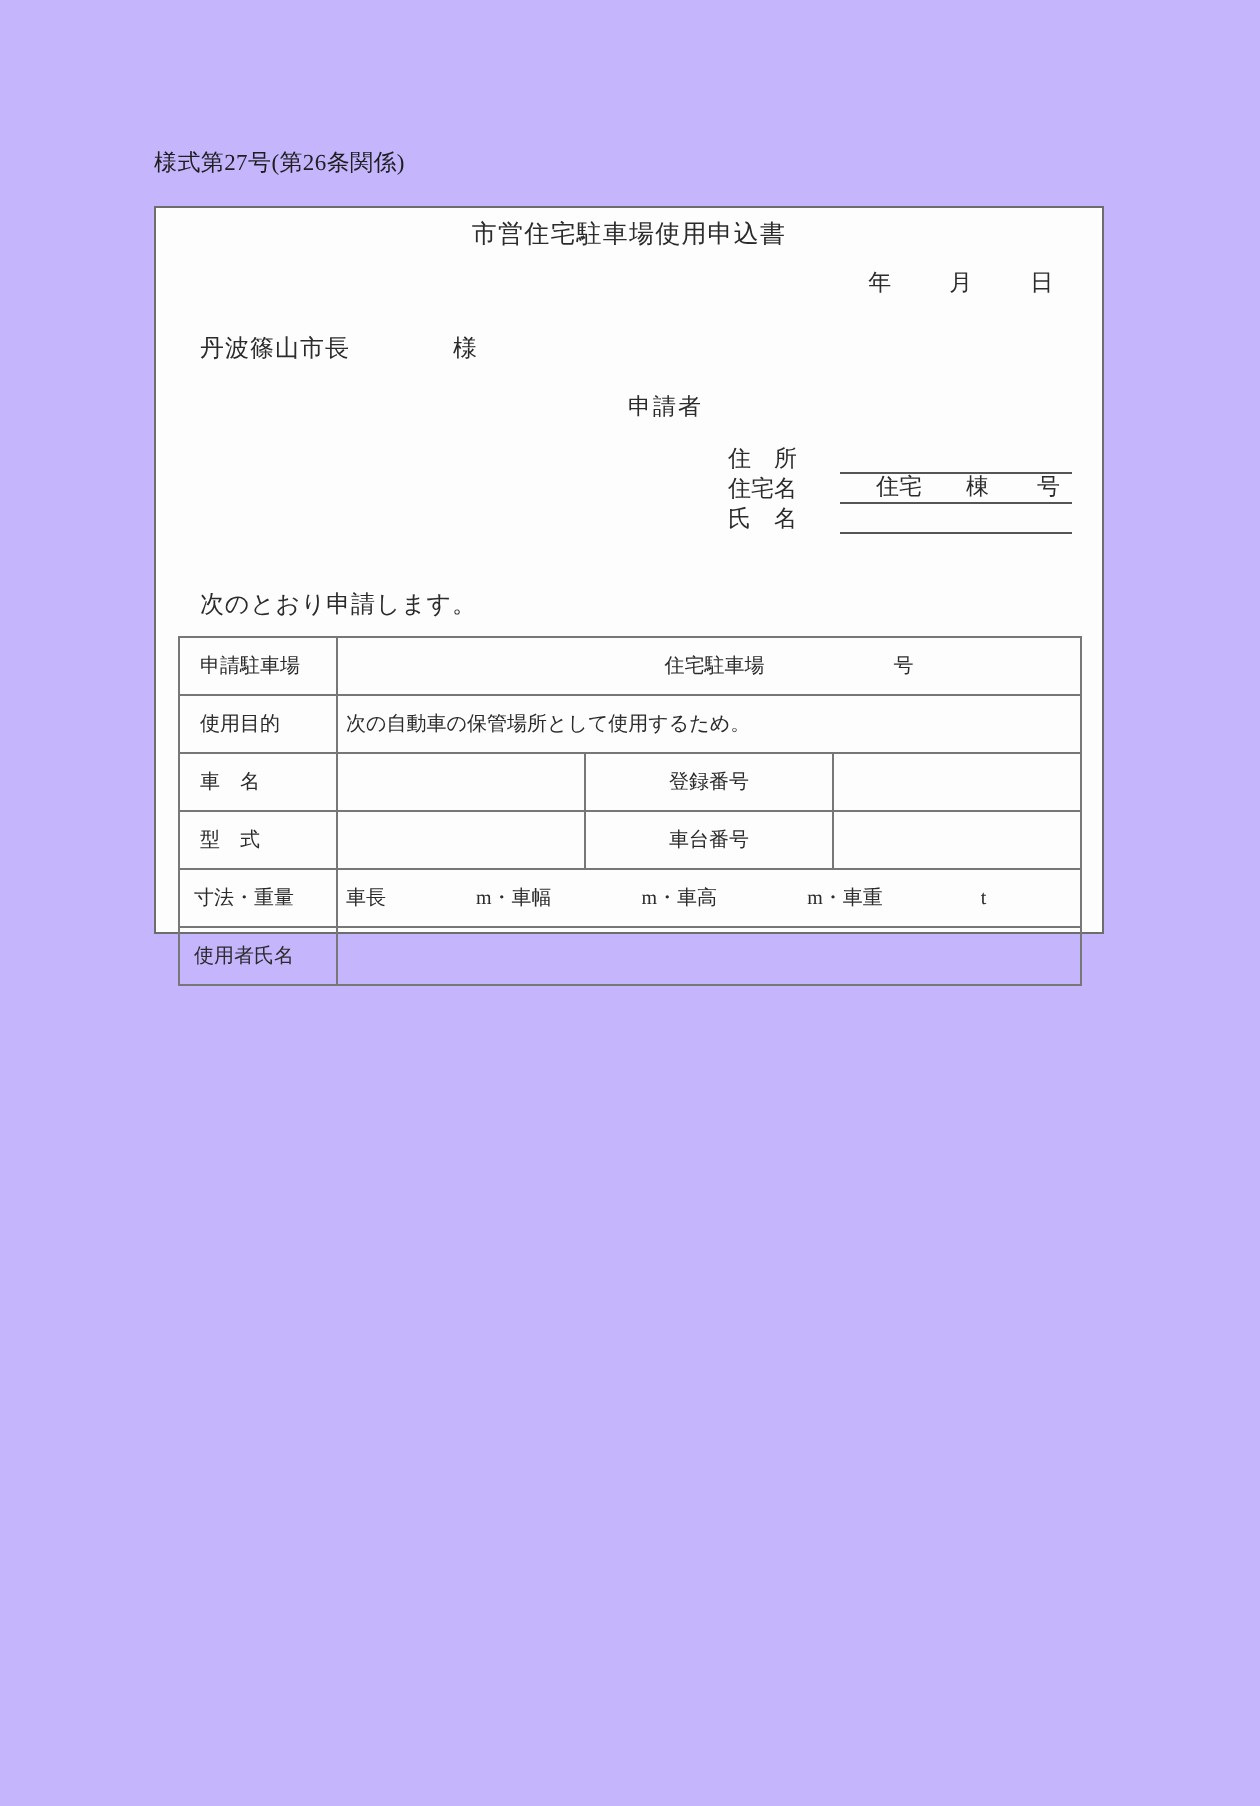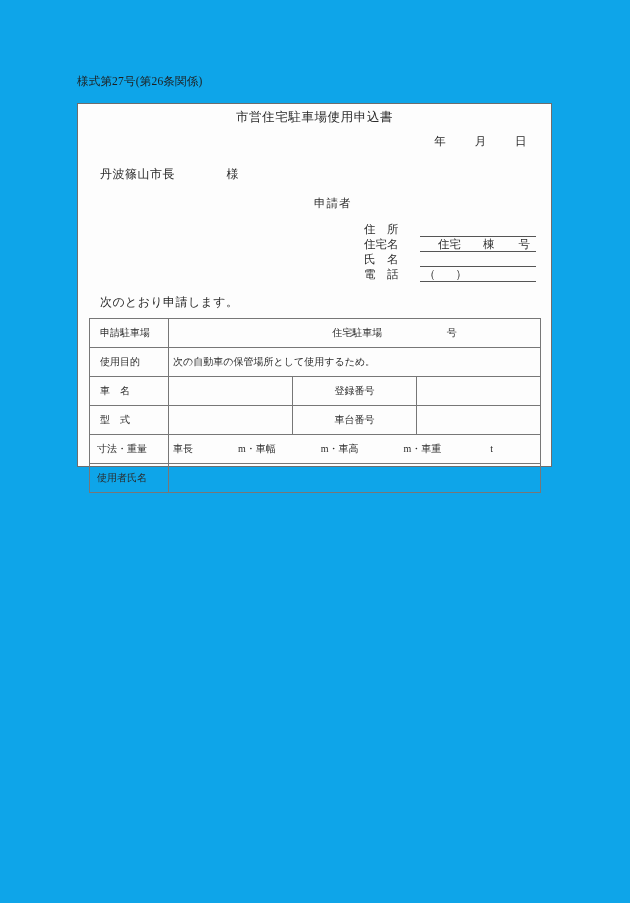--- a/index.html
+++ b/index.html
@@ -11,21 +11,21 @@
     height: 903px;
     background: #ffffff;
     font-family: "Liberation Serif", "DejaVu Serif", serif;
     color: #2b2b2b;
     position: relative;
     overflow: hidden;
   }
   .page {
     position: absolute;
     inset: 0;
-    background: #0ea5e9;
+    background: #c4b5fd;
   }
 
   
   .form-number {
     position: absolute;
     left: 77px;
     top: 74px;
     font-size: 11.5px;
     letter-spacing: 0.2px;
     white-space: nowrap;
@@ -231,30 +231,20 @@
             <span class="t3">号</span>
           </span>
         </span>
       </div>
 
       <div class="af-row">
         <span class="af-label">氏　名</span>
         <span class="af-rule"></span>
       </div>
 
-      <div class="af-row">
-        <span class="af-label">電　話</span>
-        <span class="af-rule">
-          <span class="inner tel">
-            <span>（</span>
-            <span class="paren-gap"></span>
-            <span>）</span>
-          </span>
-        </span>
-      </div>
 
     </div>
 
     <div class="intro-line">次のとおり申請します。</div>
 
     <table class="data-table">
       <tbody>
 
         <tr>
           <td class="col-label">

